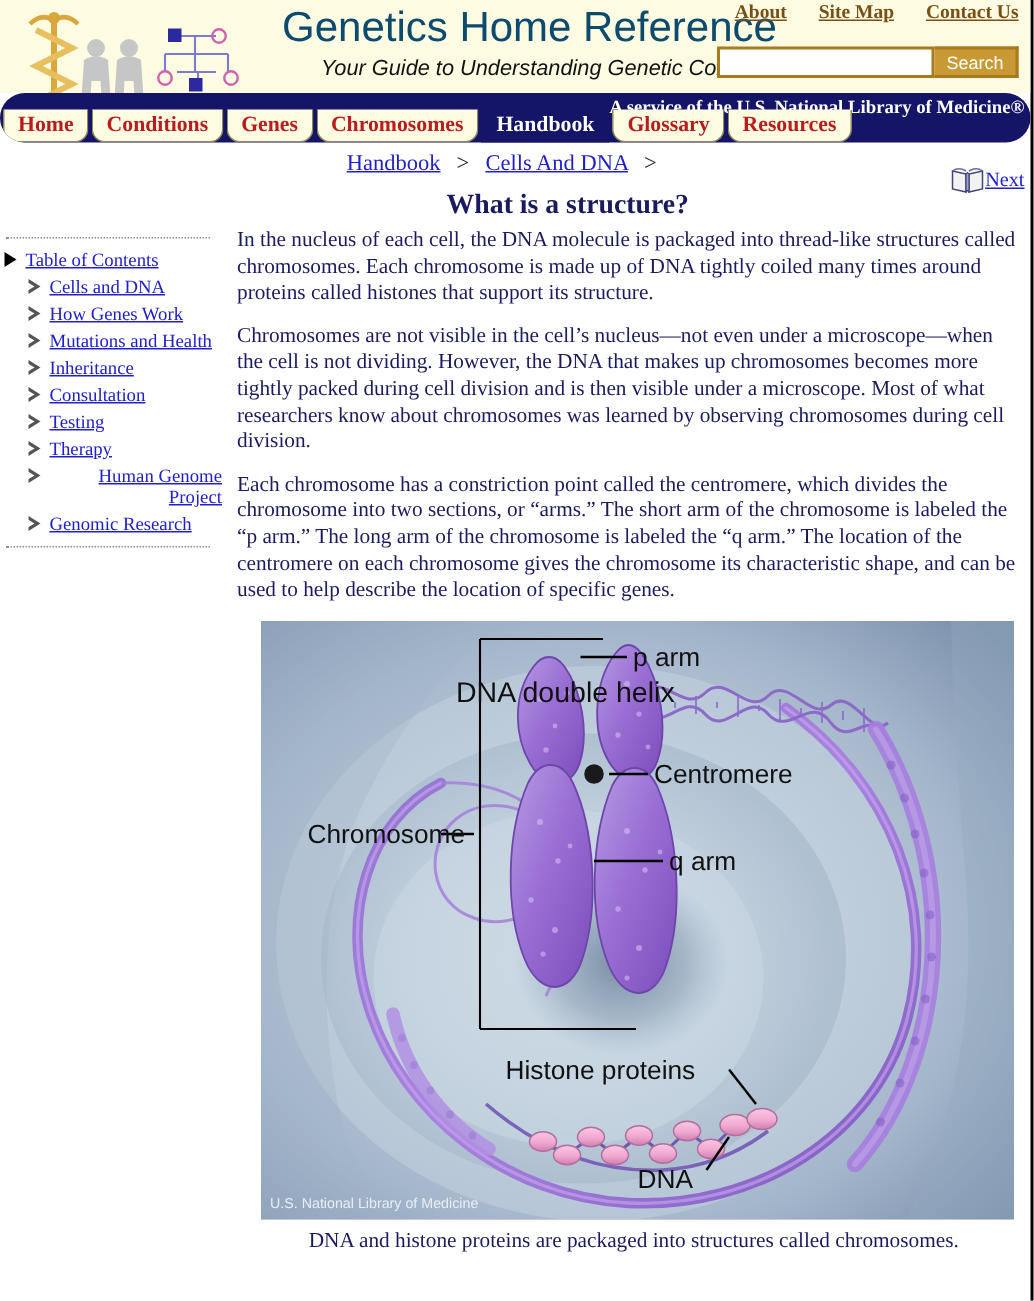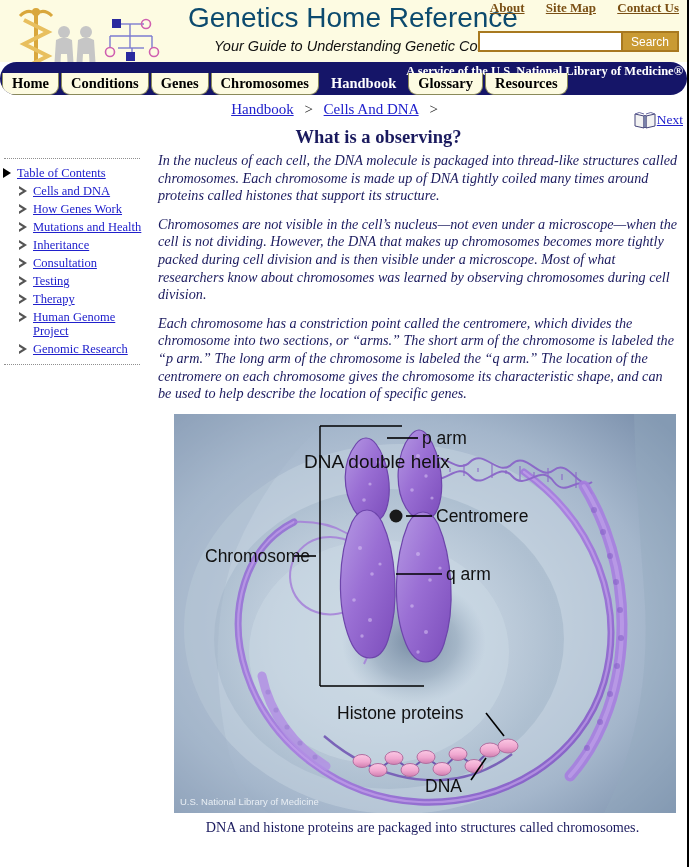--- a/index.html
+++ b/index.html
@@ -106,21 +106,21 @@
     white-space: nowrap;
   }
   .tabs {
     position: absolute;
     left: 2px; bottom: 0;
     display: flex;
     align-items: flex-end;
   }
   .tab {
     background: #fdfbe2;
-    color: #000000;
+    color: #b91c1c;
     font-family: "Liberation Serif", serif;
     font-weight: bold;
     font-size: 14.5px;
     padding: 2px 9px 3px 9px;
     margin-right: 2px;
     border-radius: 0 0 9px 9px;
     border: 1px solid #8a8a5a;
     border-top: none;
     line-height: 16px;
     cursor: pointer;
@@ -222,34 +222,34 @@
     position: absolute;
     left: -9px; top: -3px;
     width: 0; height: 0;
     border-top: 3px solid transparent;
     border-bottom: 3px solid transparent;
     border-left: 5px solid #ffffff;
   }
   .tocrow a {
     color: #2020cc;
     text-decoration: underline;
+    text-align: right;
   }
   .main {
     flex: 1 1 auto;
     padding: 4px 8px 0 10px;
     box-sizing: border-box;
   }
   .main p {
     margin: 0 0 11px 0;
     font-family: "Liberation Serif", serif;
     font-size: 14.2px;
     line-height: 17.6px;
     color: #1a1a5e;
     text-align: left;
-    font-style: italic;
   }
   
   .figure {
     position: relative;
     width: 502px;
     height: 399px;
     margin: 2px 0 0 16px;
     overflow: hidden;
     background: #8fa3bb;
   }
@@ -354,21 +354,21 @@
       <path d="M1 4 L10 6 L10 18 L1 16 Z" fill="#f2f2f2" stroke="#44447a" stroke-width="1"></path>
       <path d="M21 4 L12 6 L12 18 L21 16 Z" fill="#f2f2f2" stroke="#44447a" stroke-width="1"></path>
       <path d="M10 6 L11 5 L12 6 L12 18 L11 17 L10 18 Z" fill="#9aa8c8" stroke="#44447a" stroke-width="0.8"></path>
       <path d="M1 4 Q5 1 10 4" fill="none" stroke="#6a6aa0" stroke-width="1"></path>
       <path d="M21 4 Q17 1 12 4" fill="none" stroke="#6a6aa0" stroke-width="1"></path>
     </svg>
     <a href="#">Next</a>
   </div>
 </div>
 
-<div class="pagetitle">What is a observing?</div>
+<div class="pagetitle">What is a structure?</div>
 
 <div class="content">
 
   <div class="sidebar">
     <div class="dotrule"></div>
     <div class="toclist">
 
       <div class="tocrow lvl0">
         <span class="arrow-solid"></span>
         <a href="#">Table of Contents</a>

